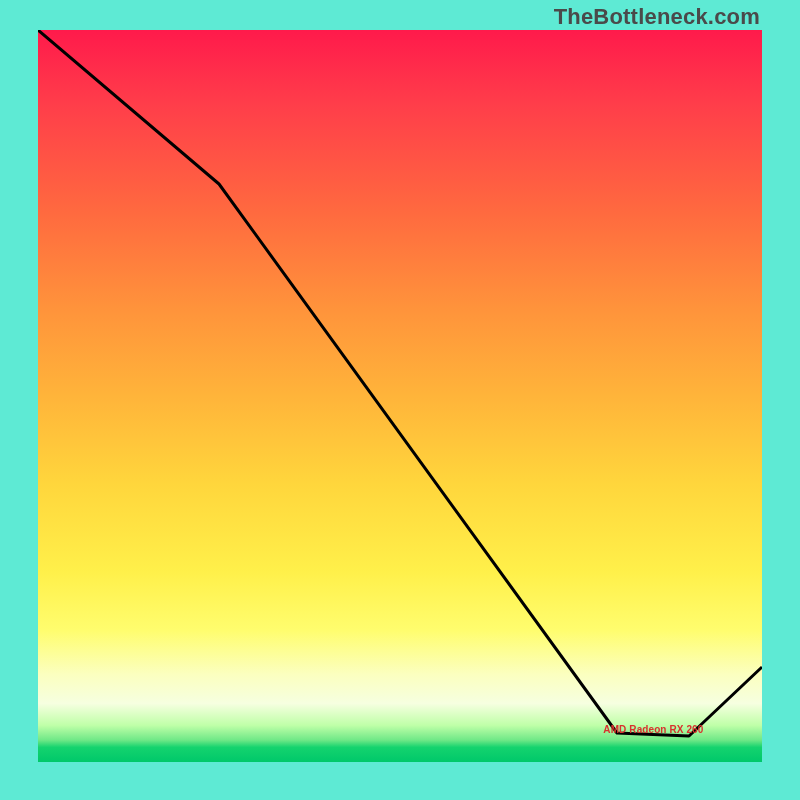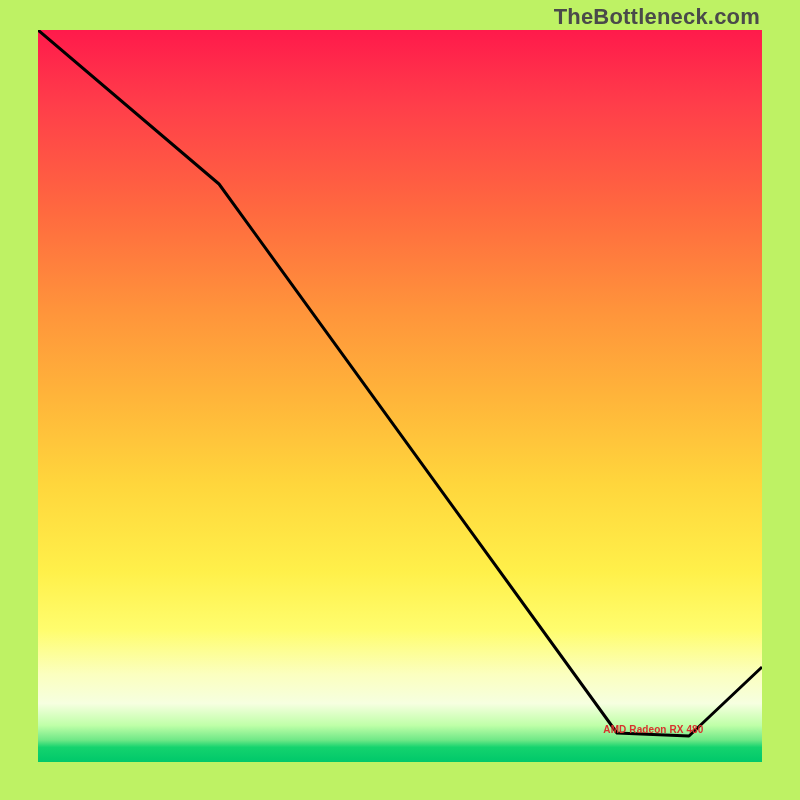--- a/index.html
+++ b/index.html
@@ -8,21 +8,21 @@
     width: 800px;
     height: 800px;
     background: #000;
     font-family: Arial, Helvetica, sans-serif;
     overflow: hidden;
   }
   .wrap {
     position: relative;
     width: 800px;
     height: 800px;
-    background: #bef264;
+    background: #5eead4;
   }
   .watermark {
     position: absolute;
     top: 4px;
     right: 40px;
     color: #4a4a4a;
     font-size: 22px;
     font-weight: 600;
     letter-spacing: 0.2px;
     user-select: none;
@@ -88,15 +88,15 @@
     <div class="gradient"></div>
 
     <svg class="line-svg" viewBox="0 0 724 732" preserveAspectRatio="none">
       <path class="line-path" d="M 0 0
                L 181 154
                L 579 703
                L 651 706
                L 724 637"></path>
     </svg>
 
-    <div class="anno" style="left:85%; top:95.5%;">AMD Radeon RX 480</div>
+    <div class="anno" style="left:85%; top:95.5%;">AMD Radeon RX 260</div>
   </div>
 </div>
 
 </body></html>

